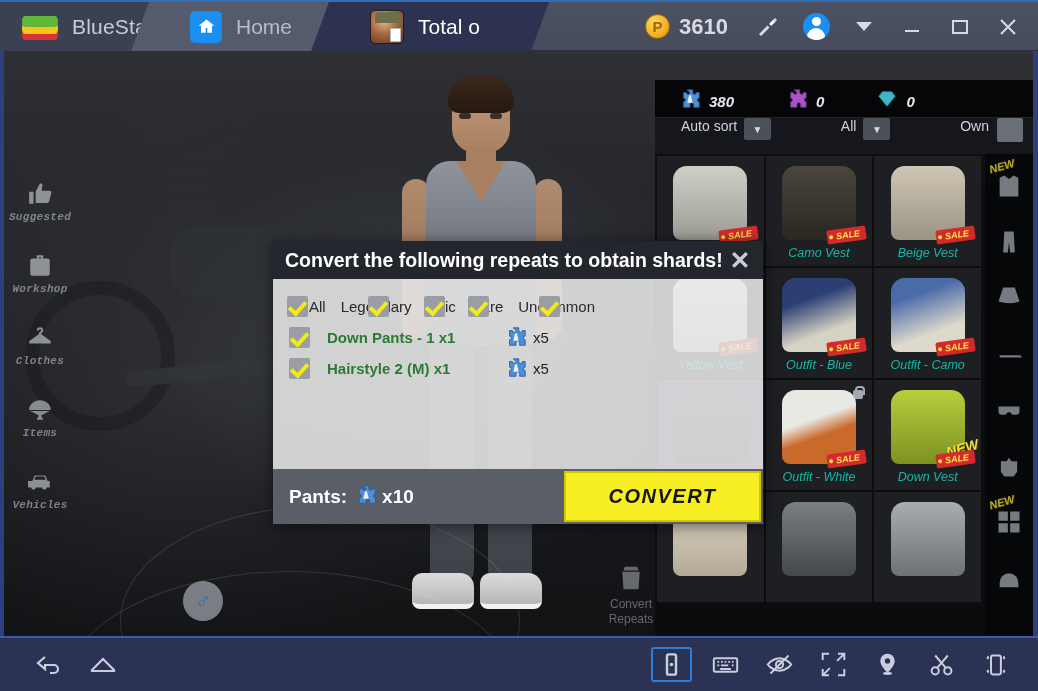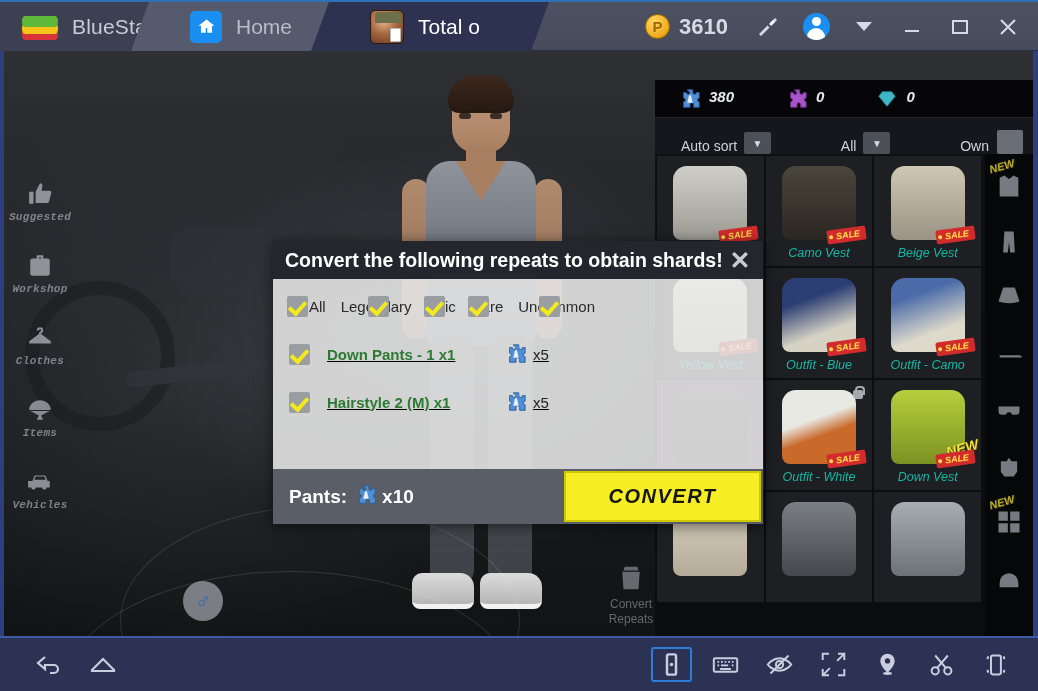--- a/index.html
+++ b/index.html
@@ -154,26 +154,26 @@
   
   .inv {
     position:absolute; right:5px; top:29px; width:378px; bottom:0;
     background:rgba(10,11,14,0.88);
   }
   .inv-cur {
     height:38px; display:flex; align-items:center;
     background:rgba(0,0,0,0.55); border-bottom:1px solid #22242a;
     padding-left:24px;
   }
-  .cur { display:flex; align-items:flex-start; margin-right:52px; }
+  .cur { display:flex; align-items:flex-end; margin-right:52px; }
   .cur-val { color:#e6e8ec; font-size:15px; font-weight:bold; font-style:italic; margin-left:8px;}
   .shard-ic { width:22px; height:22px; position:relative; flex:none; display:inline-block;}
   .shard-ic svg{width:22px;height:22px;display:block;}
   .inv-filters{
-    height:36px; display:flex; align-items:flex-end; padding:0 10px 0 26px;
+    height:36px; display:flex; align-items:flex-start; padding:0 10px 0 26px;
     background:rgba(22,24,30,0.9); color:#cfd2d9; font-size:14px;
   }
   .sel-box{
     display:inline-flex; align-items:center; justify-content:center;
     width:27px;height:22px;background:#4c5059;margin-left:7px;border-radius:2px;color:#d8dbe1;font-size:10px;
   }
   .f-gap{flex:1;}
   .own-box{width:26px;height:24px;background:#6a6e77;border-radius:2px;margin-left:8px;}
 
   .grid{
@@ -238,21 +238,21 @@
   .rarity-row{ display:flex; align-items:center; padding-left:14px; height:30px; position:relative;}
   .rarity{ position:relative; display:flex; align-items:center; }
   .cbx{
     width:21px;height:21px;background:#9a9da2;border-radius:2px;position:relative;flex:none;
   }
   .cbx.on:after{
     content:""; position:absolute; left:5px; top:2px; width:7px; height:13px;
     border:solid #f2ea1a; border-width:0 4px 4px 0; transform:rotate(42deg);
   }
   .rarity .lb{ font-size:15px; color:#2a2a2a; margin-left:1px; }
-  .item-row{ display:flex; align-items:center; height:30px; padding-left:16px; margin-top:18px;text-decoration:underline;}
+  .item-row{ display:flex; align-items:center; height:30px; padding-left:16px; margin-top:1px;}
   .item-row .cbx{ margin-right:17px; }
   .item-name{ font-size:15px; color:#2c7a33; font-weight:bold; width:178px;}
   .item-cost{ display:flex; align-items:center; font-size:15px; color:#222; }
   .item-cost .shard-ic{ margin-right:6px;}
   .modal-foot{
     height:55px; background:#5a5e67; display:flex; align-items:center; justify-content:space-between;
     padding-left:16px;
   }
   .total{ display:flex; align-items:center; color:#fff; font-size:19px; font-weight:bold;}
   .total .shard-ic{ width:26px;height:26px; margin:0 1px 0 8px;}

